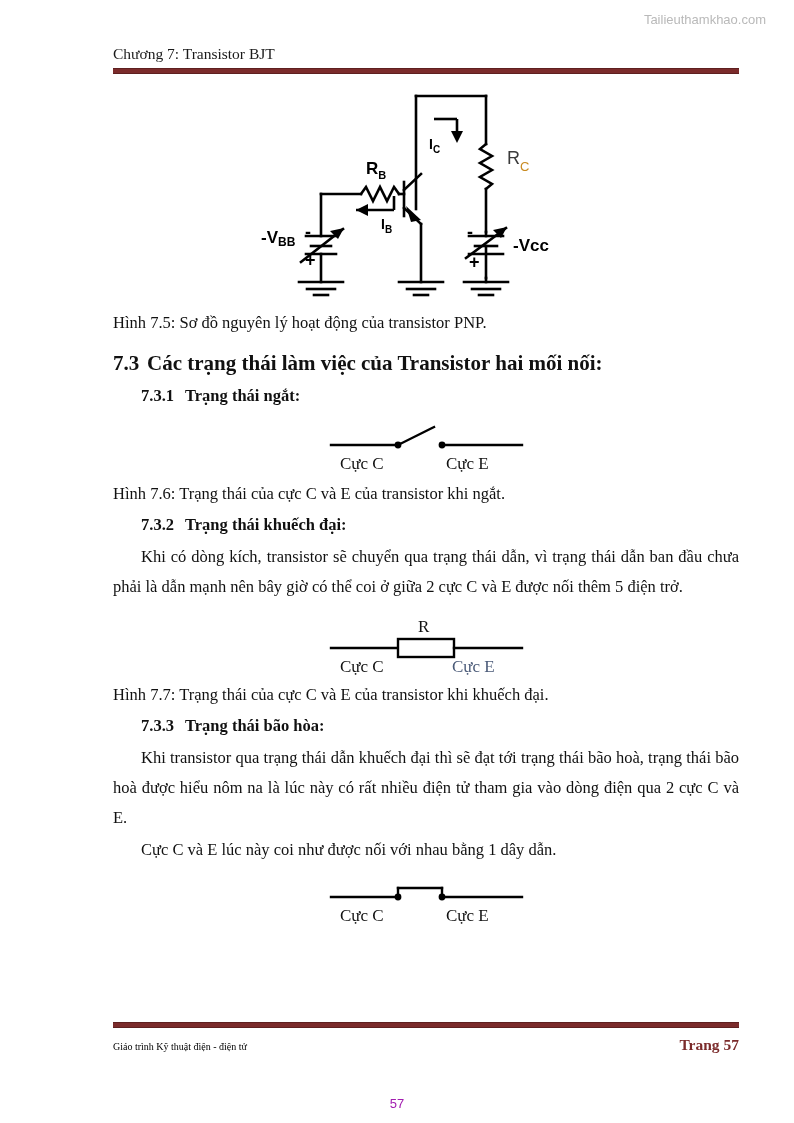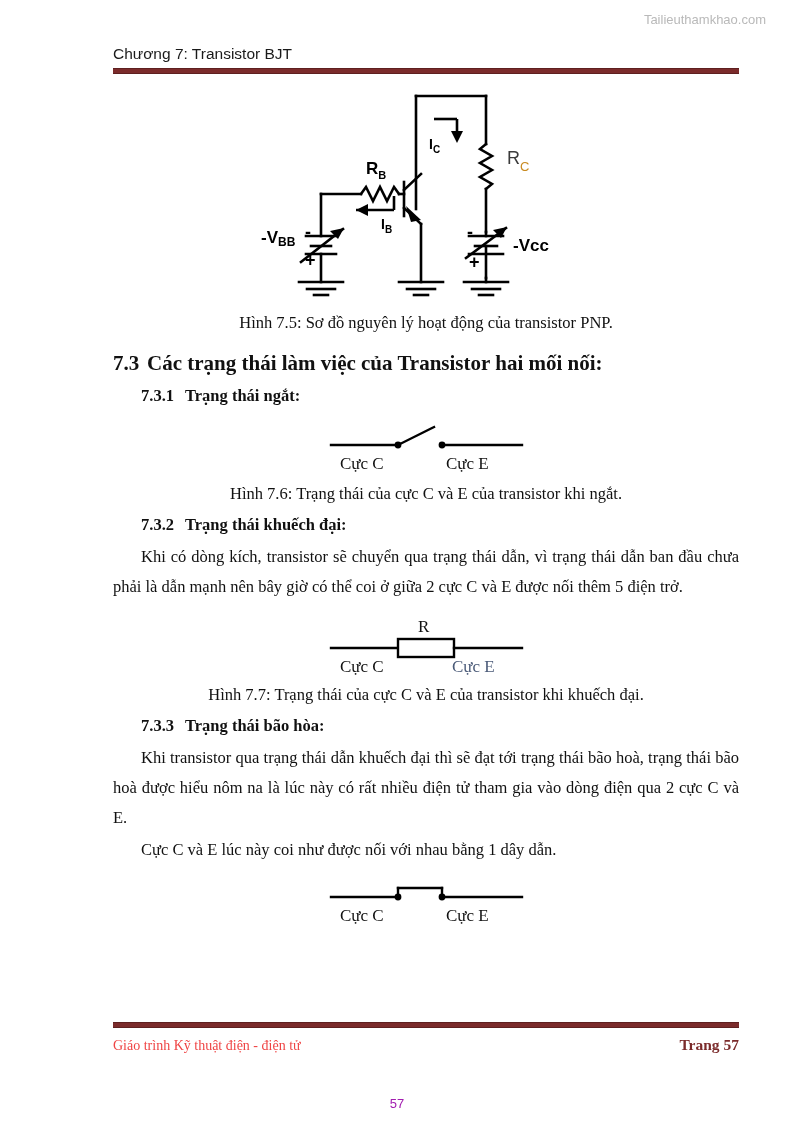--- a/index.html
+++ b/index.html
@@ -35,21 +35,21 @@
   }
 
   
   .header {
     position: absolute;
     left: 113px;
     top: 44px;
     width: 626px;
   }
   .header-title {
-    font-family: Liberation Sans, sans-serif;
+    font-family: Liberation Serif, serif;
     font-size: 15.5px;
     color: #1a1a1a;
     line-height: 19px;
     white-space: nowrap;
   }
   .rule-top {
     position: absolute;
     left: 113px;
     top: 68px;
     width: 626px;
@@ -66,21 +66,20 @@
     top: 86px;
     width: 626px;
   }
   p {
     margin: 0;
     font-size: 16.5px;
     line-height: 30px;
     color: #111111;
   }
   .caption {
-    text-align: center;
     font-size: 16.5px;
     line-height: 26px;
     margin-top: 6px;
   }
   .heading2 {
     font-weight: bold;
     font-size: 21px;
     line-height: 30px;
     margin-top: 12px;
   }
@@ -120,22 +119,22 @@
   .footer {
     position: absolute;
     left: 113px;
     top: 1036px;
     width: 626px;
     display: flex;
     justify-content: space-between;
     align-items: baseline;
   }
   .footer-left {
-    font-size: 14px;
-    color: #ef4444;
+    font-size: 10px;
+    color: #000000;
     white-space: nowrap;
   }
   .footer-right {
     font-size: 15.5px;
     font-weight: bold;
     color: #7b2b2b;
     white-space: nowrap;
   }
   .pagenum {
     position: absolute;

